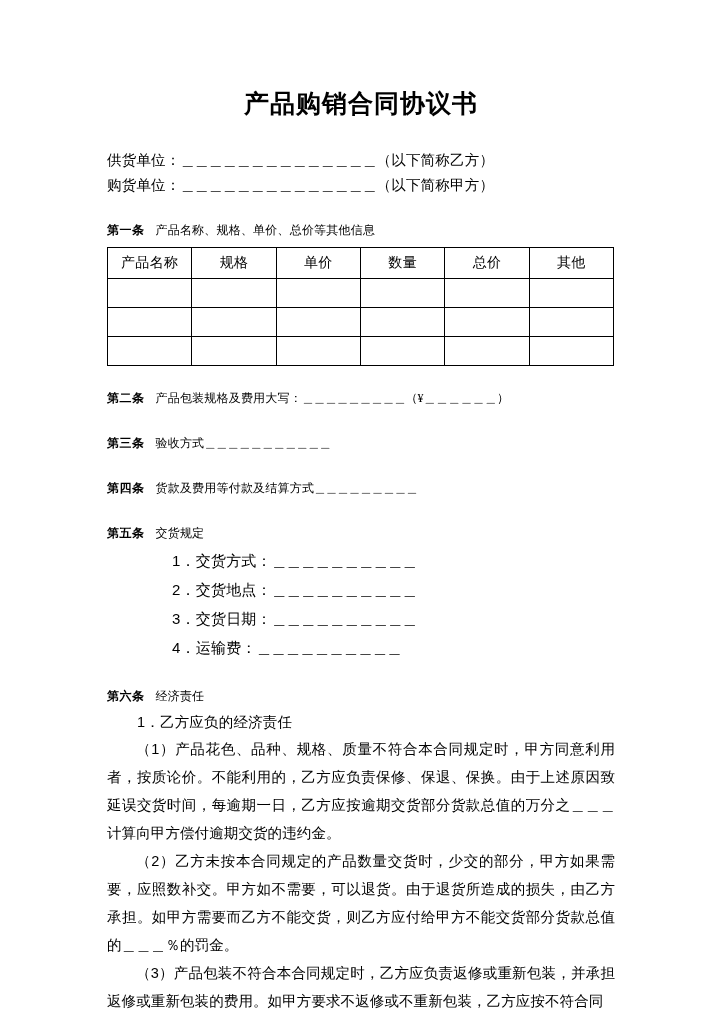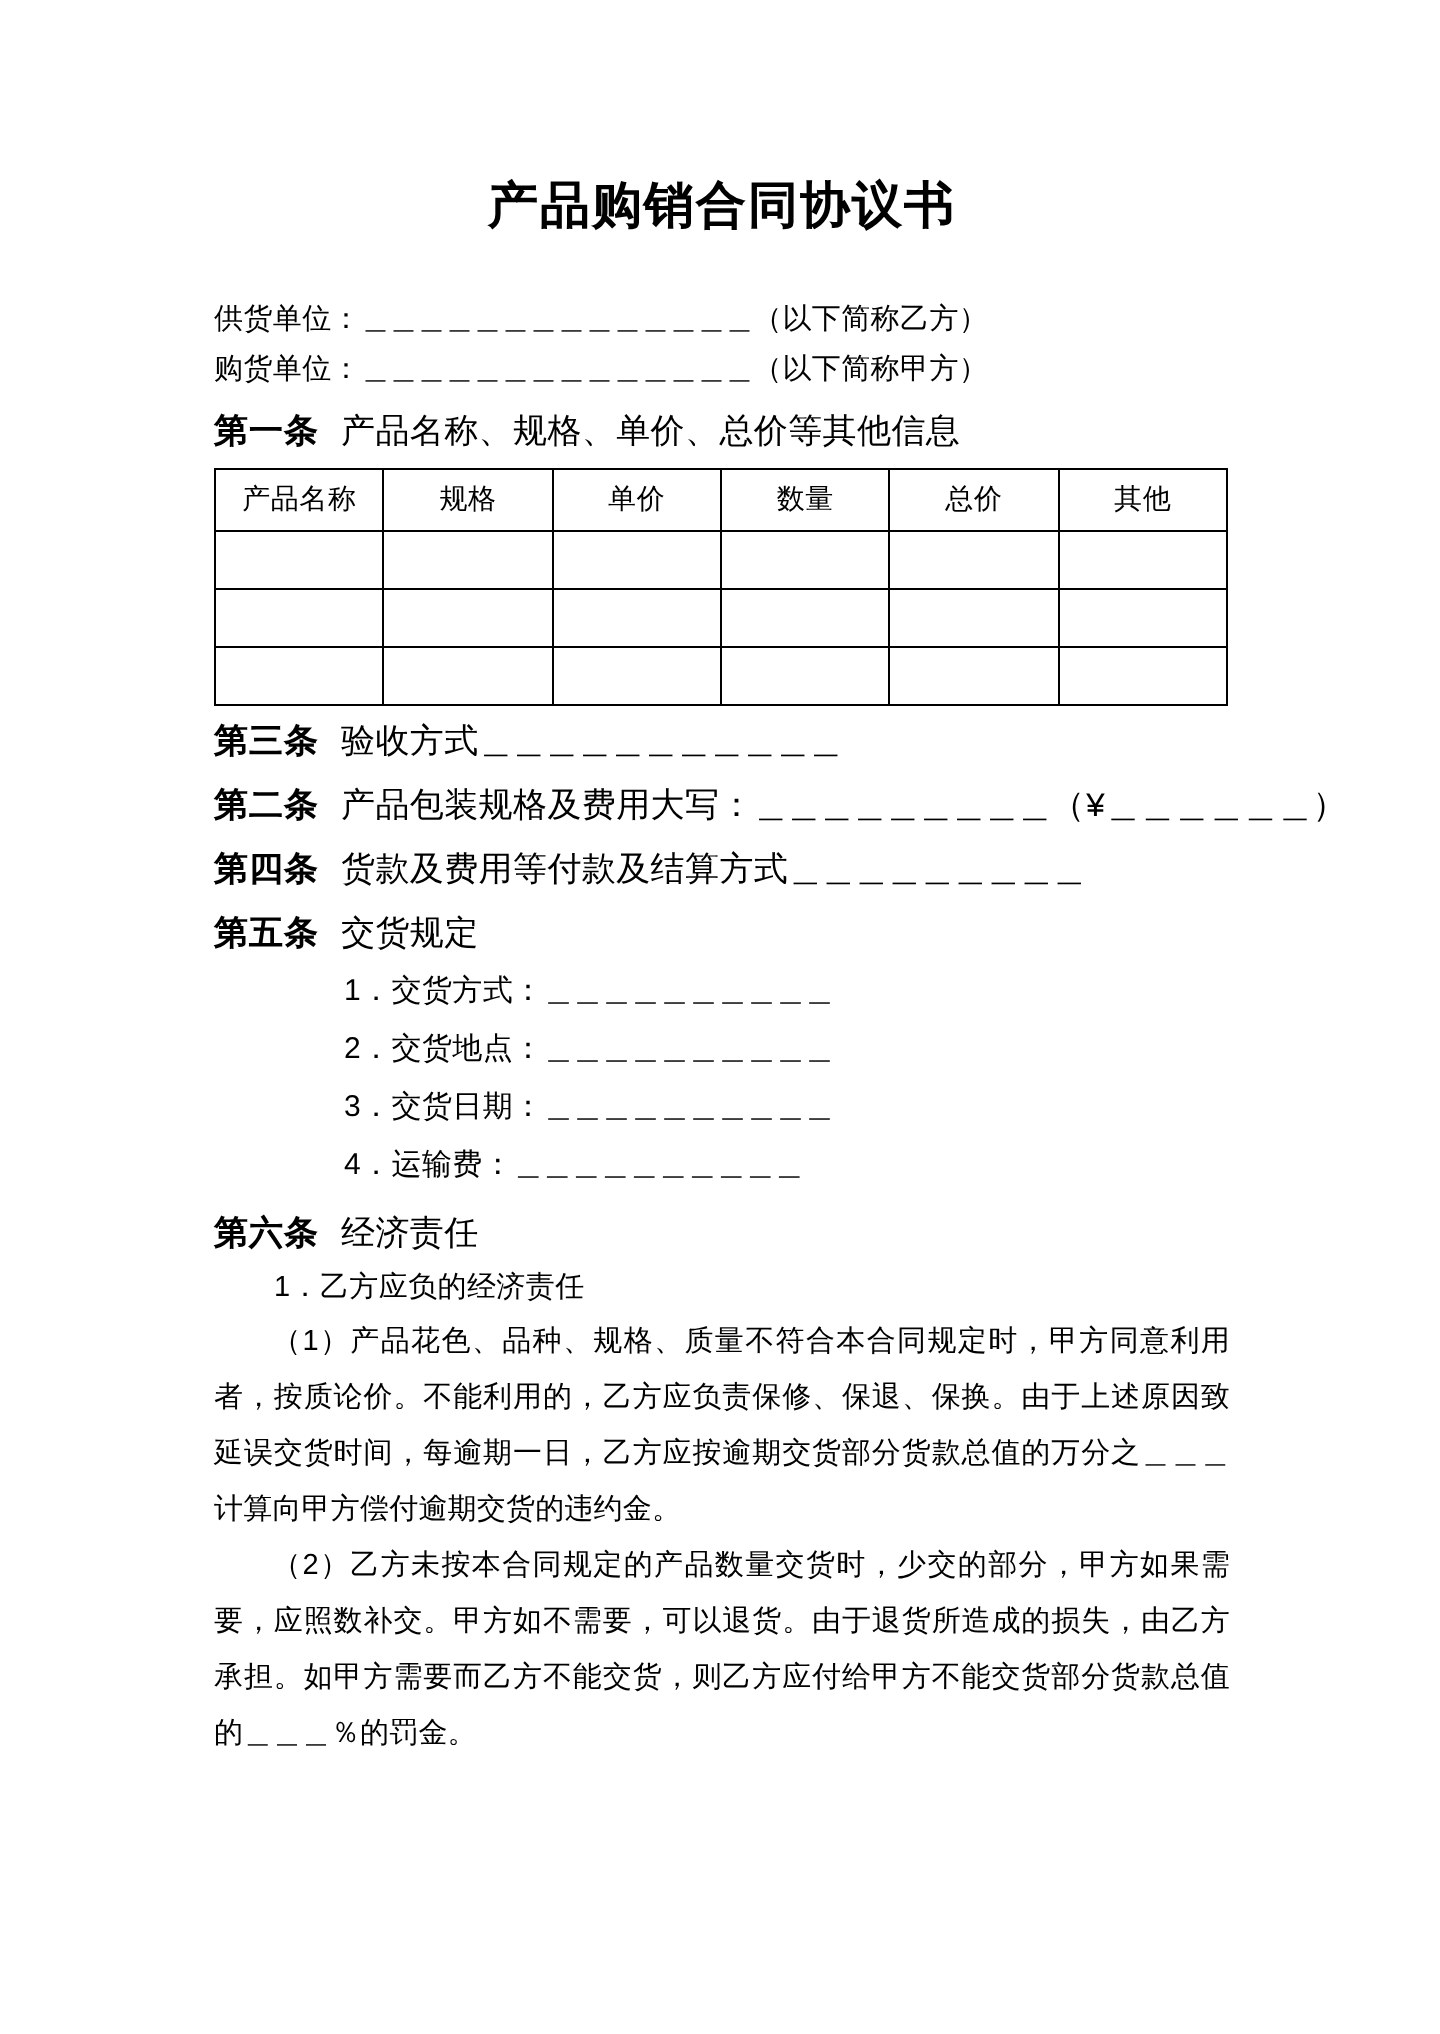--- a/index.html
+++ b/index.html
@@ -56,26 +56,26 @@
     line-height: 25px;
     white-space: nowrap;
     letter-spacing: 0.2px;
   }
   .party-line .fill {
     letter-spacing: -0.5px;
   }
 
   
   .clause {
-    font-family: Liberation Mono, monospace;
-    font-size: 17px;
+    font-family: Liberation Serif, serif;
+    font-size: 12px;
     line-height: 25px;
     white-space: nowrap;
     letter-spacing: 0.2px;
-    margin-top: 7px;
+    margin-top: 20px;
   }
   .clause-no {
     font-weight: bold;
     letter-spacing: 0.5px;
   }
   .clause-text {
     font-weight: normal;
     margin-left: 11px;
   }
   .clause .fill {
@@ -194,25 +194,25 @@
           <td></td>
           <td></td>
           <td></td>
           <td></td>
           <td></td>
         </tr>
       </tbody>
     </table>
 
     <div class="clause">
+      <span class="clause-no">第二条</span><span class="clause-text">产品包装规格及费用大写：</span><span class="fill">＿＿＿＿＿＿＿＿＿</span><span>（¥＿＿＿＿＿＿）</span>
+    </div>
+
+    <div class="clause">
       <span class="clause-no">第三条</span><span class="clause-text">验收方式</span><span class="fill">＿＿＿＿＿＿＿＿＿＿＿</span>
-    </div>
-
-    <div class="clause">
-      <span class="clause-no">第二条</span><span class="clause-text">产品包装规格及费用大写：</span><span class="fill">＿＿＿＿＿＿＿＿＿</span><span>（¥＿＿＿＿＿＿）</span>
     </div>
 
     <div class="clause">
       <span class="clause-no">第四条</span><span class="clause-text">货款及费用等付款及结算方式</span><span class="fill">＿＿＿＿＿＿＿＿＿</span>
     </div>
 
     <div class="clause">
       <span class="clause-no">第五条</span><span class="clause-text">交货规定</span>
     </div>
 
@@ -232,15 +232,16 @@
     <div class="spacer-2"></div>
 
     <div class="clause">
       <span class="clause-no">第六条</span><span class="clause-text">经济责任</span>
     </div>
 
     <div class="sub-item-tight">1．乙方应负的经济责任</div>
 
     <p class="para">（1）产品花色、品种、规格、质量不符合本合同规定时，甲方同意利用者，按质论价。不能利用的，乙方应负责保修、保退、保换。由于上述原因致延误交货时间，每逾期一日，乙方应按逾期交货部分货款总值的万分之＿＿＿计算向甲方偿付逾期交货的违约金。</p>
     <p class="para">（2）乙方未按本合同规定的产品数量交货时，少交的部分，甲方如果需要，应照数补交。甲方如不需要，可以退货。由于退货所造成的损失，由乙方承担。如甲方需要而乙方不能交货，则乙方应付给甲方不能交货部分货款总值的＿＿＿％的罚金。</p>
+    <p class="para">（3）产品包装不符合本合同规定时，乙方应负责返修或重新包装，并承担返修或重新包装的费用。如甲方要求不返修或不重新包装，乙方应按不符合同</p>
 
   </div>
 </div>
 
 </body></html>

